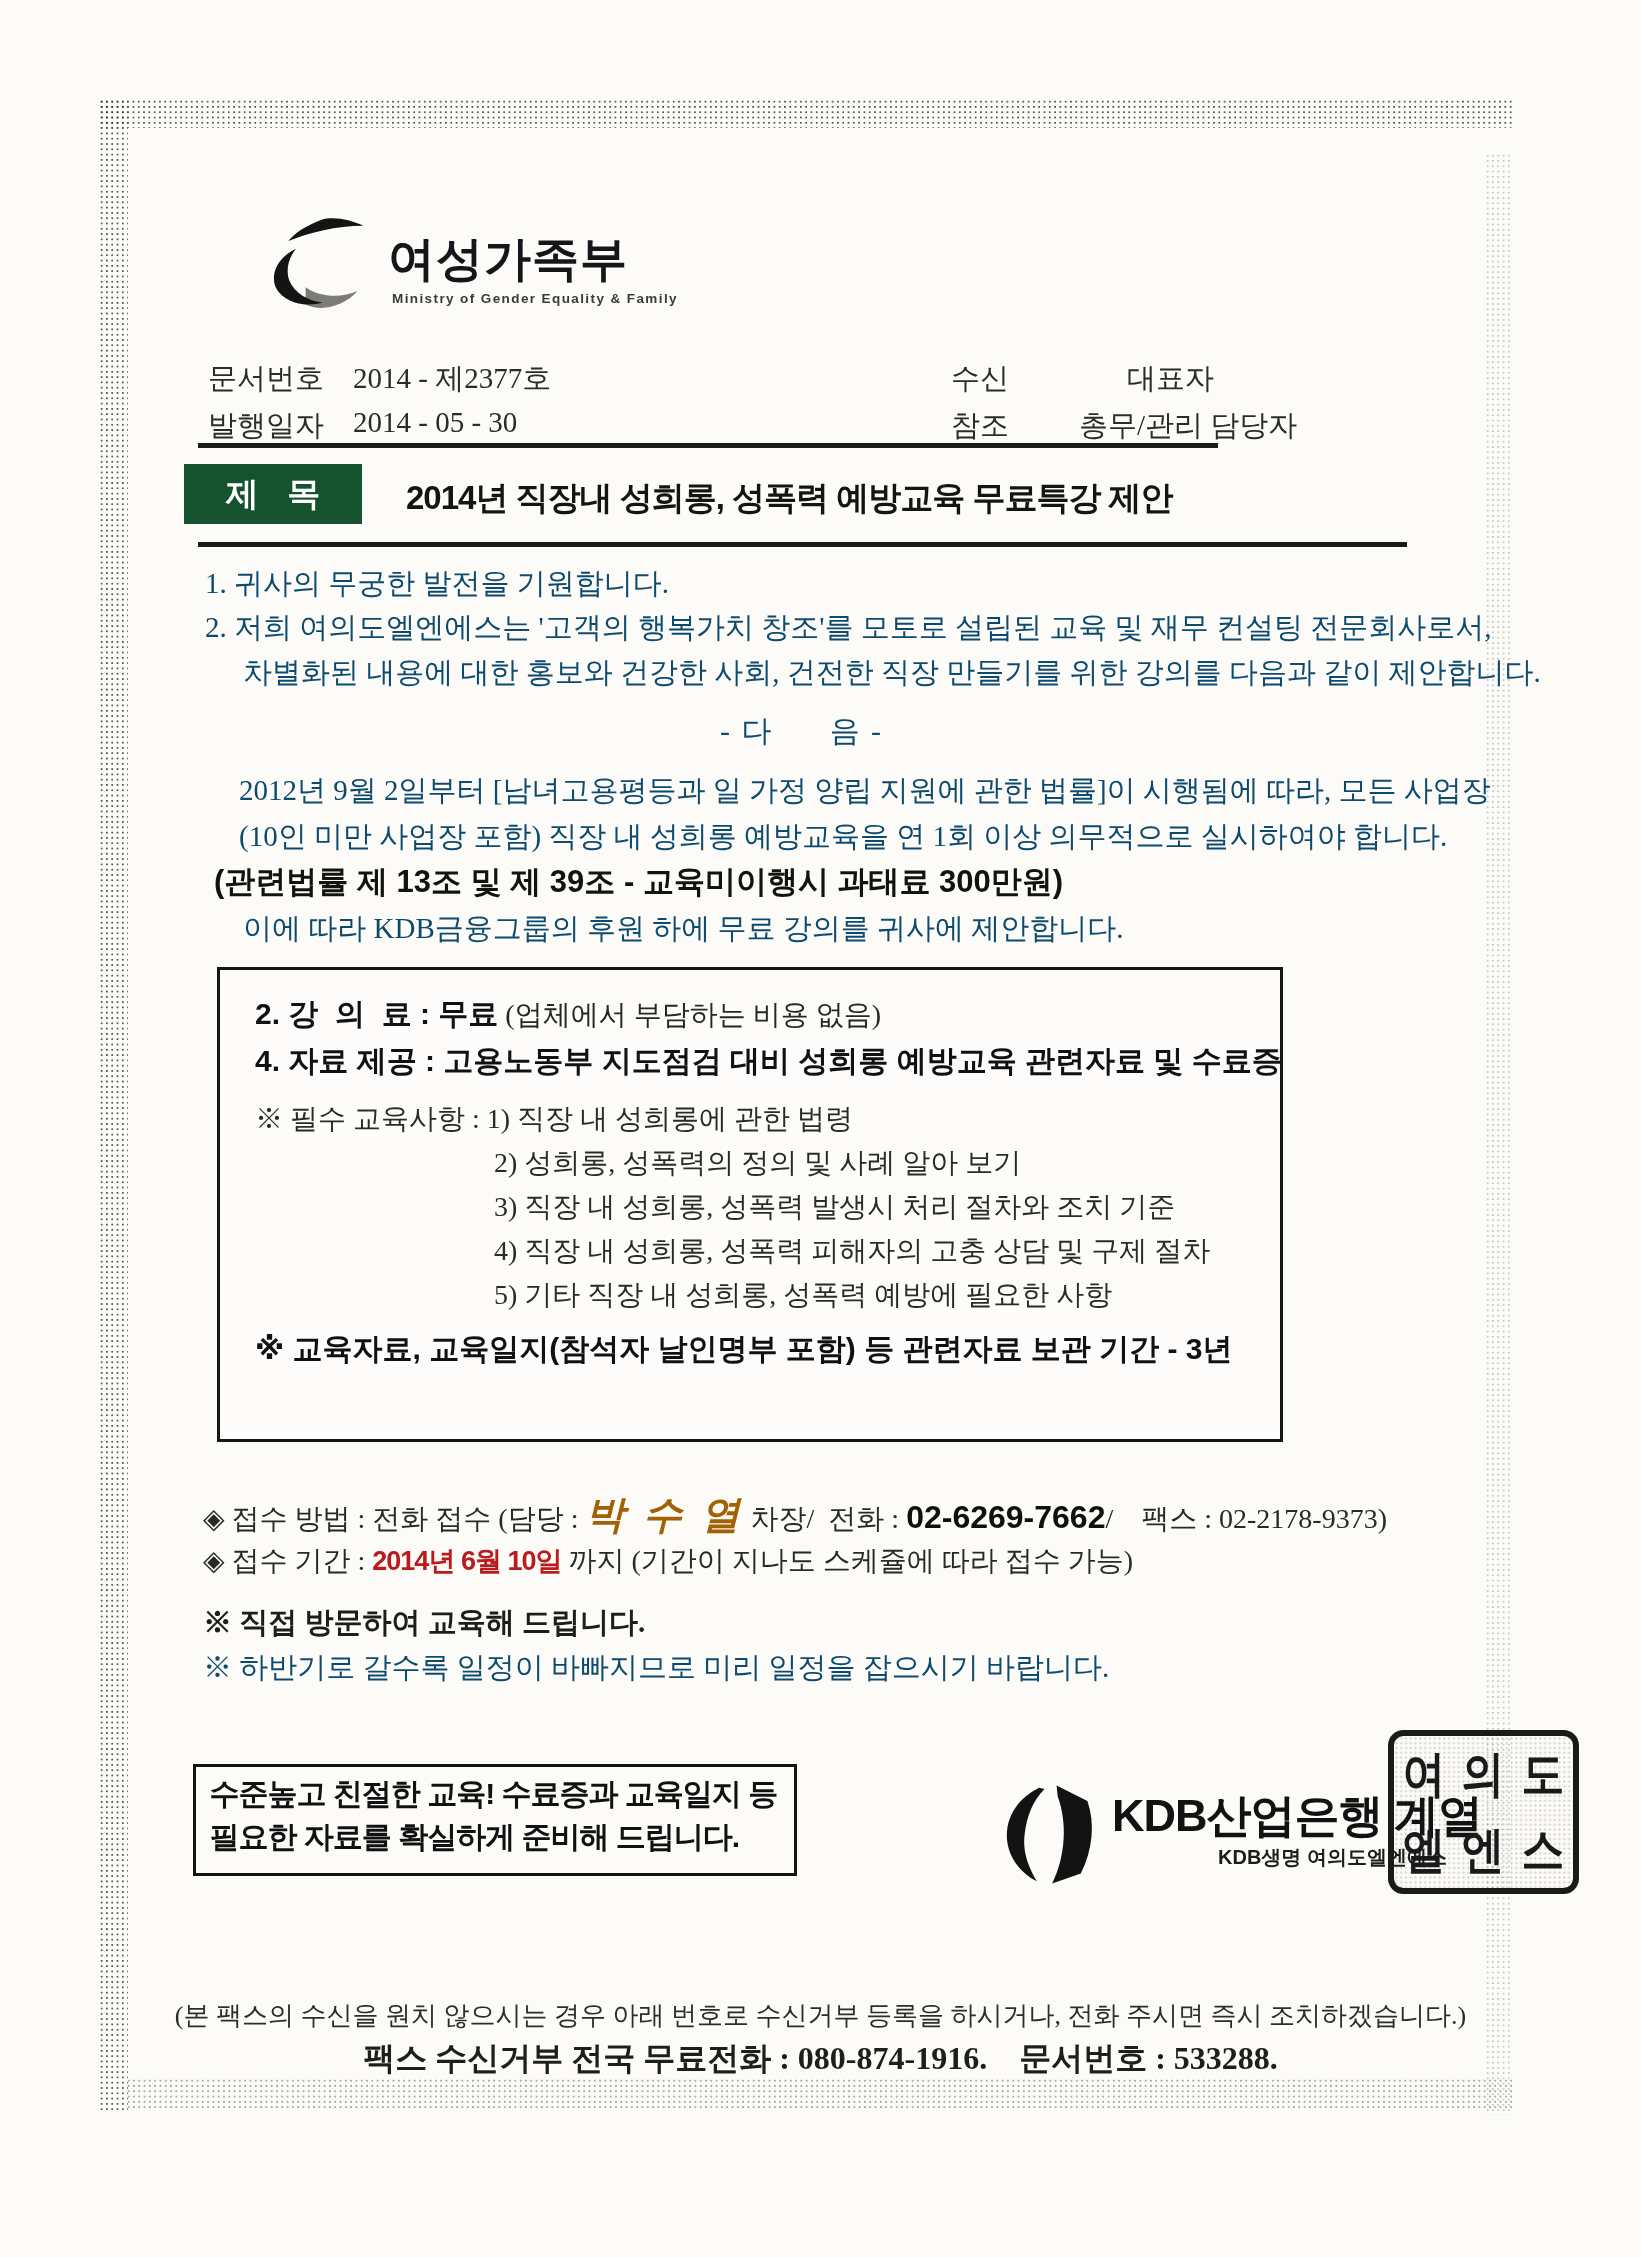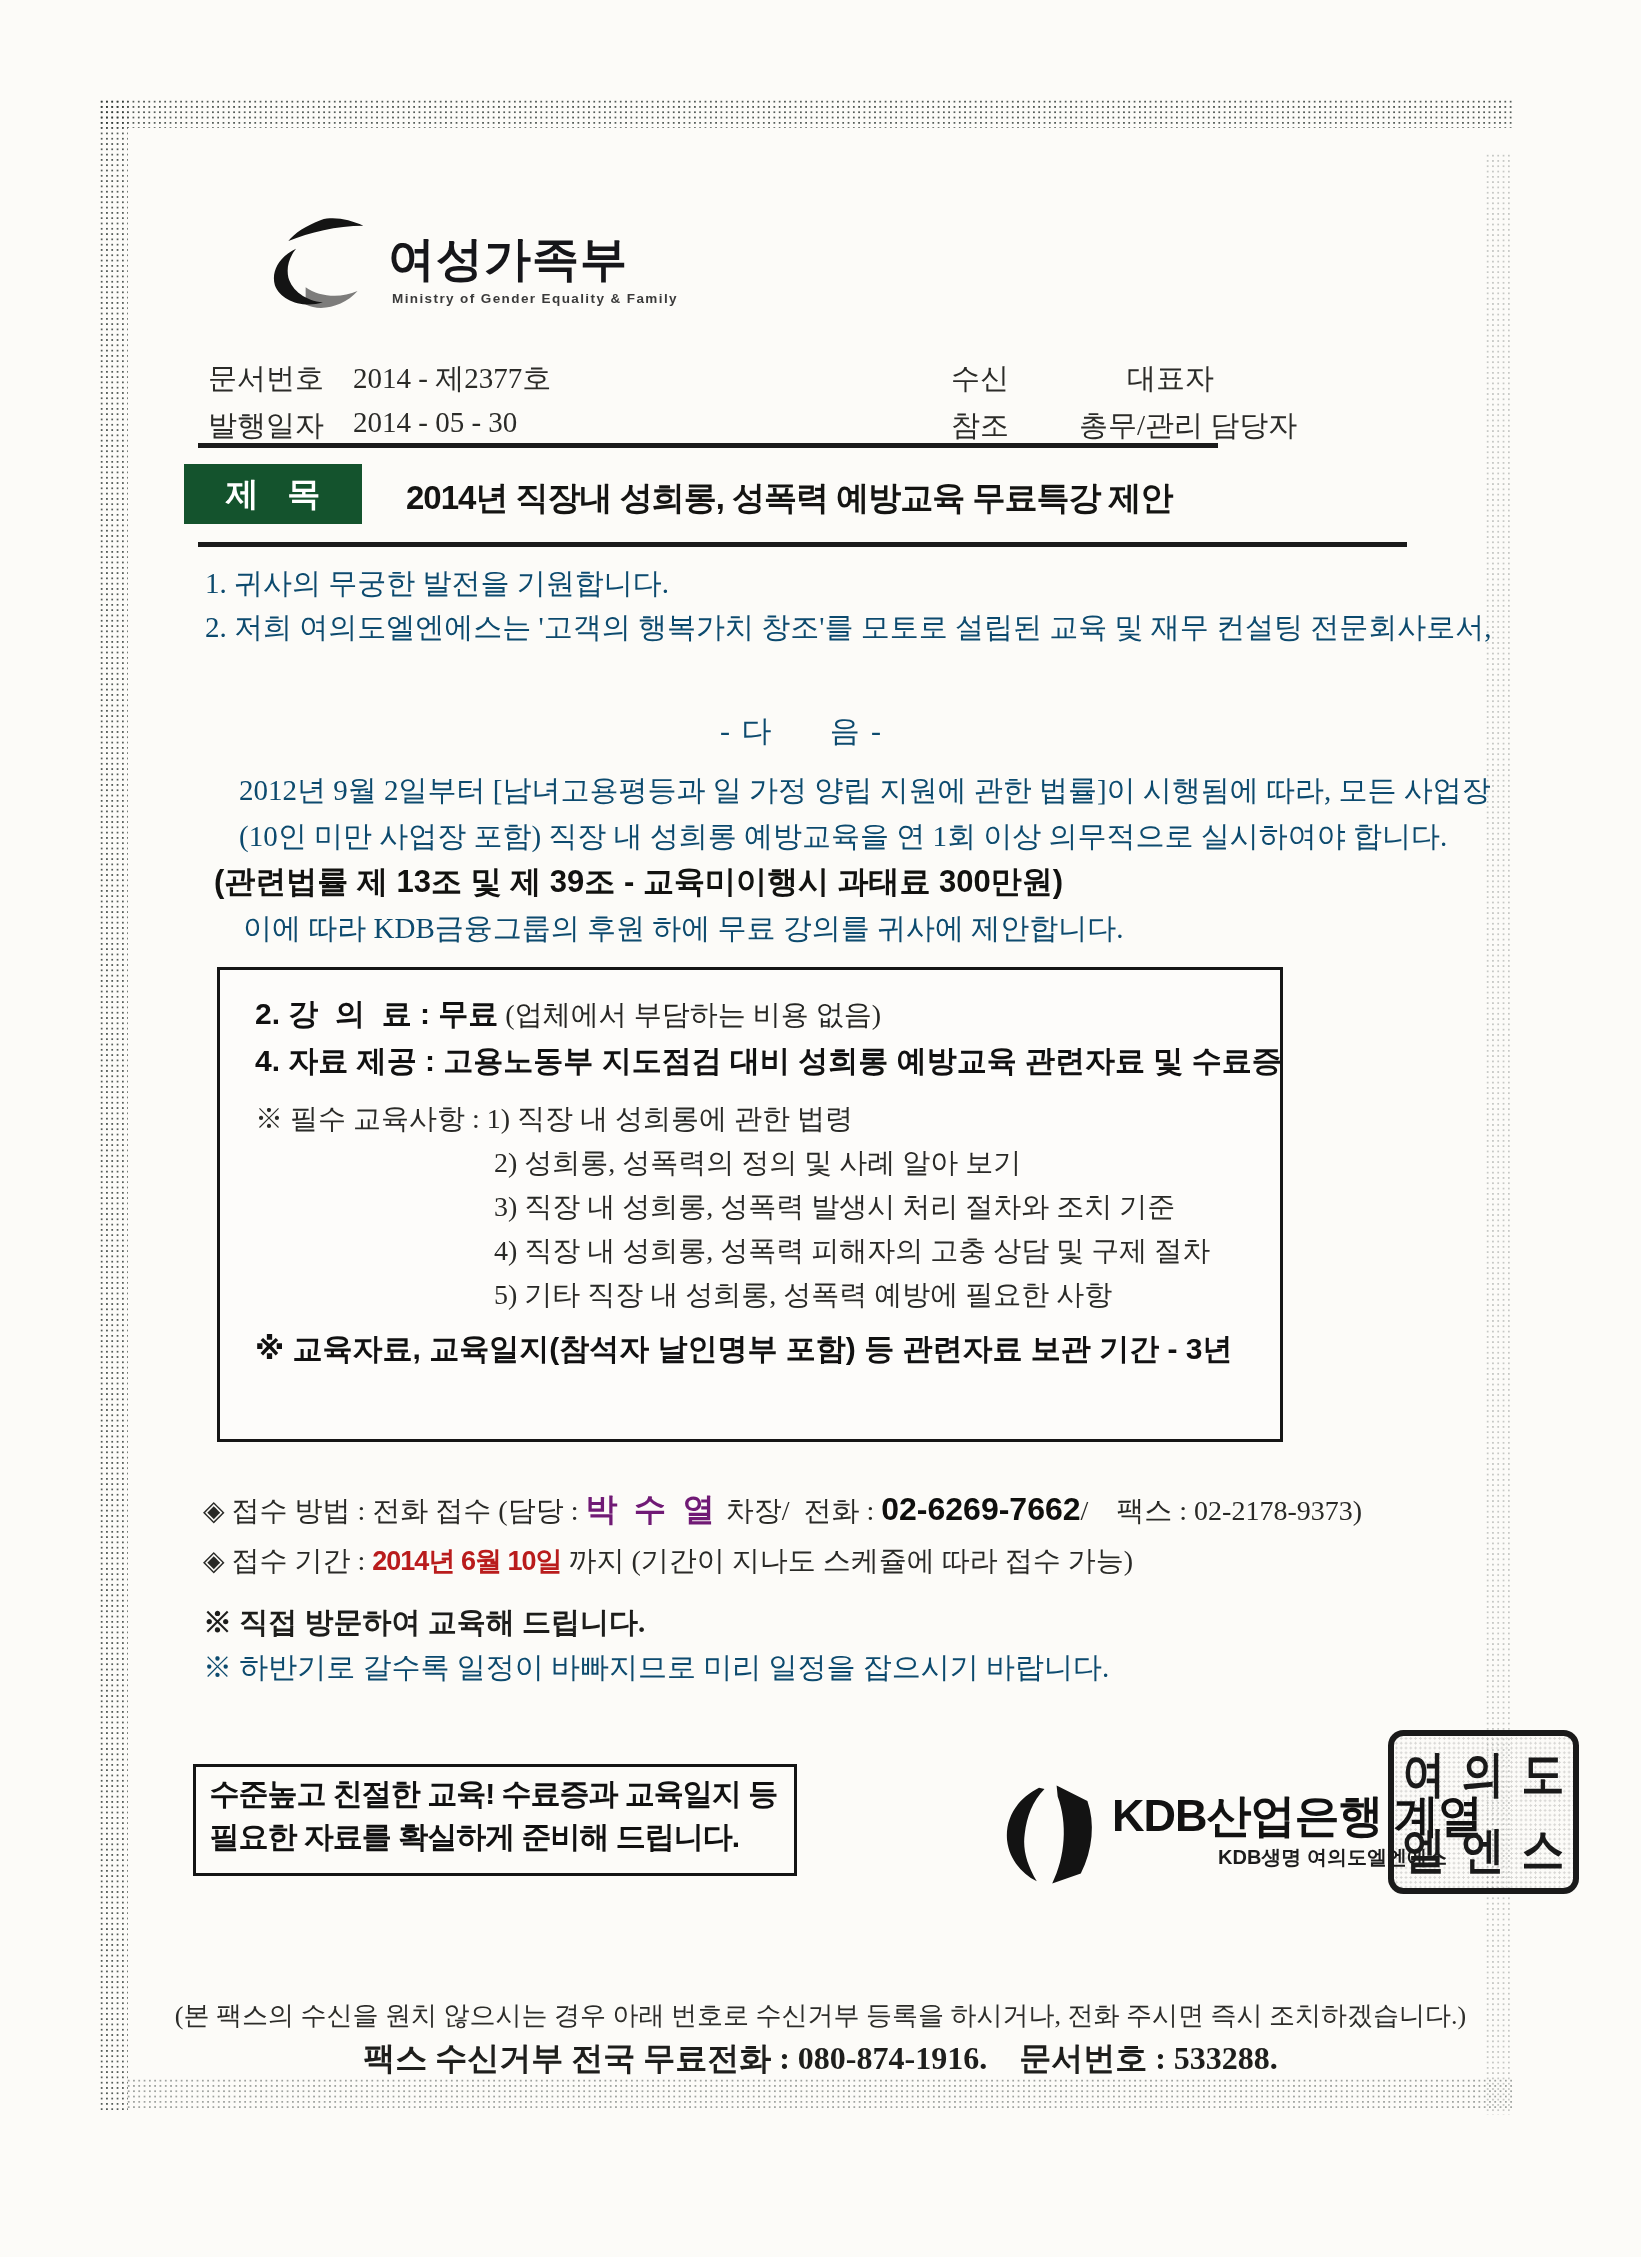--- a/index.html
+++ b/index.html
@@ -56,21 +56,21 @@
   .offer-item{line-height:46px;font-size:28px;}
   .offer-item .b{font-size:30px;font-weight:700;color:#111;}
   .req-wrap{margin-top:11.6px;font-size:28px;line-height:44px;color:#2a2a27;}
   .req-first{display:flex;}
   .req-indent{padding-left:239px;}
   .retention{margin-top:12.6px;font-size:30px;font-weight:700;color:#111;}
   
   .apply-line{position:absolute;font-size:28px;color:#292926;}
   .apply1{left:203px;top:1488px;}
   .apply2{left:203px;top:1542px;}
-  .contact-name{font-size:32px;font-weight:700;color:#701a75;letter-spacing:3.9px;}
+  .contact-name{font-size:39px;font-weight:700;color:#a16207;letter-spacing:3.9px;font-style:italic;}
   .phone-bold{font-size:32px;font-weight:700;color:#0f0f0d;}
   .deadline{font-size:27px;font-weight:700;color:#b91c1c;letter-spacing:-1px;}
   .note1{left:203px;top:1603px;font-weight:700;color:#1d1d1b;}
   .note2{left:203px;top:1648px;}
   
   .promo-box{left:193px;top:1764px;width:604px;height:112px;border:3.9px solid #141414;
     box-sizing:border-box;padding:4.8px 13.5px;}
   .promo-box div{font-size:30px;font-weight:700;line-height:43px;color:#111;letter-spacing:-1px;}
   
   .kdb-icon{left:994px;top:1779px;width:112px;height:110px;}
@@ -122,20 +122,21 @@
     <span>총무/관리 담당자</span>
   </div>
 
   <div class="rule rule1"></div>
   <div class="abs sans subject-box">제 목</div>
   <div class="abs sans subject-title">2014년 직장내 성희롱, 성폭력 예방교육 무료특강 제안</div>
   <div class="rule rule2"></div>
 
   <div class="body-line intro1">1. 귀사의 무궁한 발전을 기원합니다.</div>
   <div class="body-line intro2">2. 저희 여의도엘엔에스는 '고객의 행복가치 창조'를 모토로 설립된 교육 및 재무 컨설팅 전문회사로서,</div>
+  <div class="body-line intro3">차별화된 내용에 대한 홍보와 건강한 사회, 건전한 직장 만들기를 위한 강의를 다음과 같이 제안합니다.</div>
 
   <div class="body-line pre divider-daum">- 다      음 -</div>
 
   <div class="body-line law1">2012년 9월 2일부터 [남녀고용평등과 일 가정 양립 지원에 관한 법률]이 시행됨에 따라, 모든 사업장</div>
   <div class="body-line law2">(10인 미만 사업장 포함) 직장 내 성희롱 예방교육을 연 1회 이상 의무적으로 실시하여야 합니다.</div>
   <div class="abs sans penalty">(관련법률 제 13조 및 제 39조 - 교육미이행시 과태료 300만원)</div>
   <div class="body-line proposal">이에 따라 KDB금융그룹의 후원 하에 무료 강의를 귀사에 제안합니다.</div>
 
   <div class="abs offer-box">
     <div class="offer-item">

